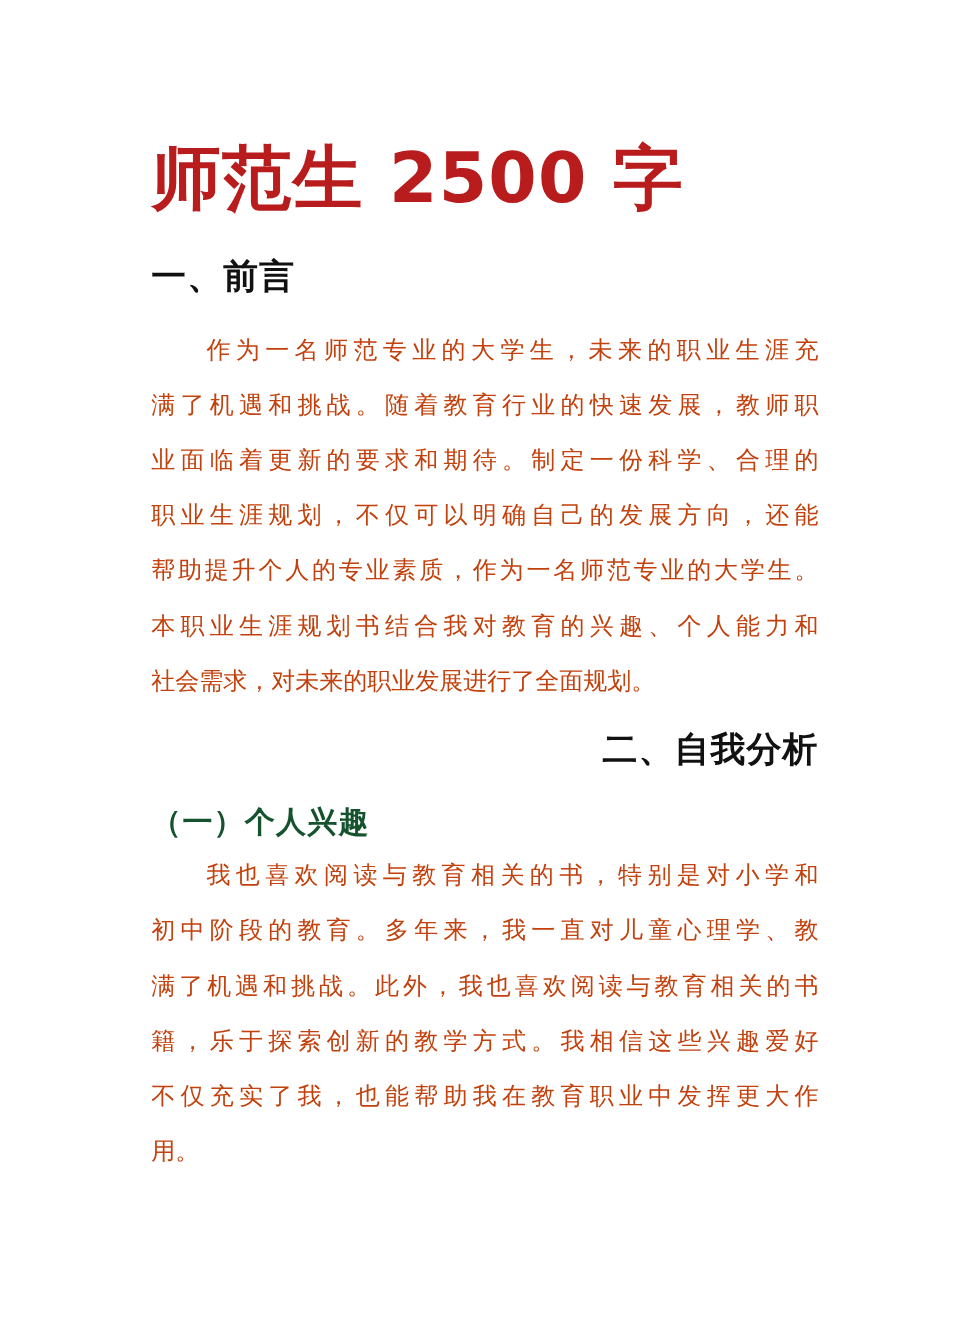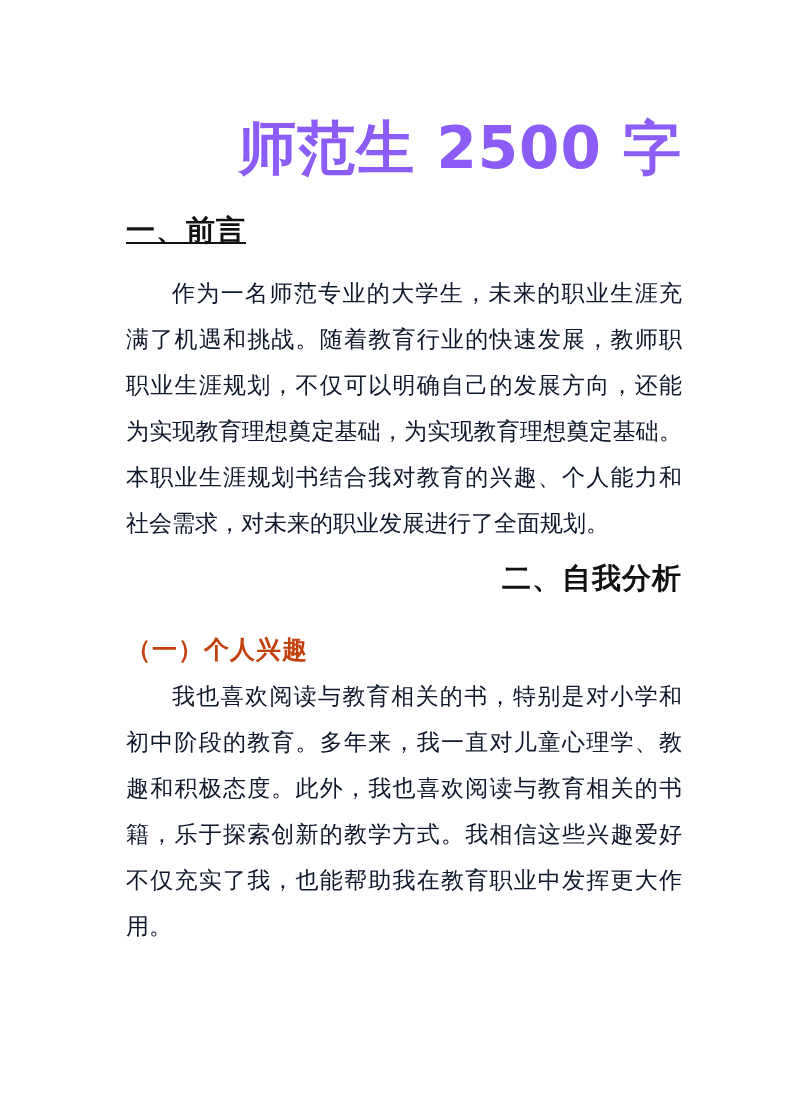--- a/index.html
+++ b/index.html
@@ -16,58 +16,58 @@
     box-sizing: border-box;
     width: 800px;
     height: 1120px;
     padding: 0 118px 0 126px;
     background: #ffffff;
     color: #1c1c1c;
     overflow: hidden;
   }
   .doc-title {
     margin-top: 102px;
-    text-align: right;
+    text-align: left;
     font-family: "DejaVu Sans", sans-serif;
     font-weight: bold;
     font-size: 58px;
     line-height: 92px;
-    color: #8b5cf6;
+    color: #b91c1c;
     letter-spacing: 1px;
   }
   .h1 {
     font-family: "DejaVu Sans", sans-serif;
     font-weight: bold;
     font-size: 29px;
     line-height: 42px;
     color: #111111;
     letter-spacing: 1px;
   }
-  .h1-preface { margin-top: 15px; text-decoration: underline; }
+  .h1-preface { margin-top: 15px; }
   .h1-analysis { margin-top: 10px; text-align: right; }
   .h2 {
     font-family: "DejaVu Serif", serif;
     font-weight: bold;
     font-size: 25px;
     line-height: 38px;
-    color: #c2410c;
-    margin-top: 32px;
+    color: #14532d;
+    margin-top: 21px;
     letter-spacing: 1px;
   }
   .para {
     margin-top: 20px;
   }
   .para-2 {
     margin-top: 5px;
   }
   .para-line {
-    font-family: Liberation Serif, serif;
-    font-size: 23px;
+    font-family: Liberation Mono, monospace;
+    font-size: 20px;
     line-height: 46px;
-    color: #0f172a;
+    color: #c2410c;
     text-align: justify;
     text-align-last: justify;
     white-space: nowrap;
   }
   .para-line.first {
     text-indent: 46px;
   }
   .para-line.last {
     text-align-last: left;
   }
@@ -79,32 +79,33 @@
 
   <div class="doc-title">
     <div>师范生 2500 字</div>
   </div>
 
   <div class="h1 h1-preface">一、前言</div>
 
   <div class="para para-1">
     <div class="para-line first">作为一名师范专业的大学生，未来的职业生涯充</div>
     <div class="para-line">满了机遇和挑战。随着教育行业的快速发展，教师职</div>
+    <div class="para-line">业面临着更新的要求和期待。制定一份科学、合理的</div>
     <div class="para-line">职业生涯规划，不仅可以明确自己的发展方向，还能</div>
-    <div class="para-line">为实现教育理想奠定基础，为实现教育理想奠定基础。</div>
+    <div class="para-line">帮助提升个人的专业素质，作为一名师范专业的大学生。</div>
     <div class="para-line">本职业生涯规划书结合我对教育的兴趣、个人能力和</div>
     <div class="para-line last">社会需求，对未来的职业发展进行了全面规划。</div>
   </div>
 
   <div class="h1 h1-analysis">二、自我分析</div>
 
   <div class="h2">（一）个人兴趣</div>
 
   <div class="para para-2">
     <div class="para-line first">我也喜欢阅读与教育相关的书，特别是对小学和</div>
     <div class="para-line">初中阶段的教育。多年来，我一直对儿童心理学、教</div>
-    <div class="para-line">趣和积极态度。此外，我也喜欢阅读与教育相关的书</div>
+    <div class="para-line">满了机遇和挑战。此外，我也喜欢阅读与教育相关的书</div>
     <div class="para-line">籍，乐于探索创新的教学方式。我相信这些兴趣爱好</div>
     <div class="para-line">不仅充实了我，也能帮助我在教育职业中发挥更大作</div>
     <div class="para-line last">用。</div>
   </div>
 
 </div>
 
 </body></html>

